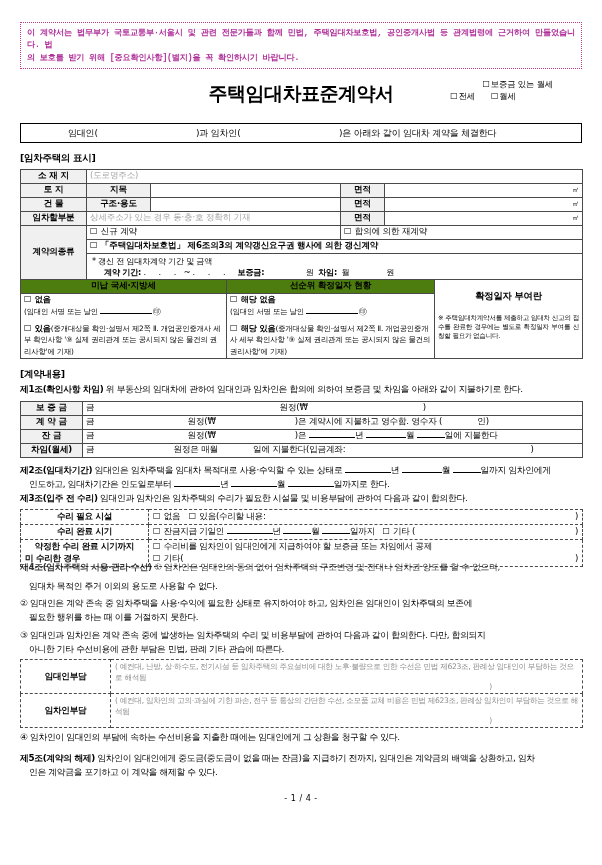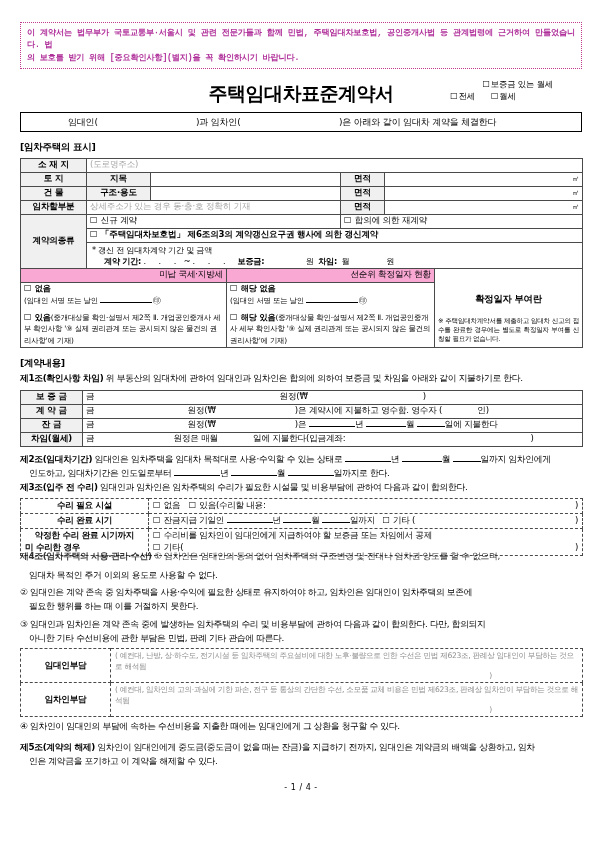--- a/index.html
+++ b/index.html
@@ -71,21 +71,21 @@
   .title-checks .line1 { padding-right: 16px; }
   .title-checks .line2 { display: flex; justify-content: center; gap: 16px; padding-right: 22px;}
   .cb::before { content: "\2610"; margin-right: 1px; font-size: 8.4px;}
 
   
   .party-box {
     border: 1px solid #000;
     height: 18px;
     line-height: 18px;
     font-size: 9px;
-    margin-top: 1px;
+    margin-top: 12px;
     position: relative;
     letter-spacing: -0.2px;
   }
   .party-box .p1 { position:absolute; left: 47px; }
   .party-box .p2 { position:absolute; left: 175px; }
   .party-box .p3 { position:absolute; left: 318px; }
 
   .section-head {
     font-size: 9.5px;
     font-weight: bold;
@@ -128,23 +128,23 @@
     letter-spacing: -0.3px;
   }
   .kind-sub { font-size: 8.4px; letter-spacing: -0.3px; }
   .kind-sub b { font-weight: bold; }
   .renew-line { font-size: 8.2px; letter-spacing: -0.3px; padding-left: 2px;}
   .renew-line2 { font-size: 8.2px; letter-spacing: -0.3px; padding-left: 14px;}
   .dots { letter-spacing: 5px; }
 
   
   .tax-head {
-    background: #f9a8d4;
-    text-align: right;
-    font-weight: normal;
+    background: #4d7c0f;
+    text-align: center;
+    font-weight: bold;
     font-size: 9.6px;
     letter-spacing: -0.3px;
     height: 15px;
   }
   .tax-body { font-size: 7.6px; line-height: 1.38; letter-spacing: -0.3px; padding: 2px 3px; vertical-align: top;}
   .tax-body .opt { font-weight: bold; font-size: 8.2px;}
   .tax-body .sub { font-weight: normal; font-size: 7.4px;}
   .tax-body .uline { border-bottom: 1px solid #000; display: inline-block; width: 52px;}
   .grant-title { text-align:center; font-weight: bold; font-size: 9.4px; letter-spacing:-0.3px; }
   .grant-note { font-size: 6.6px; line-height: 1.35; letter-spacing: -0.3px; text-align: justify; }
@@ -304,21 +304,21 @@
     <table class="grid outer" style="margin-top:-1px">
       <colgroup>
           <col style="width:206px">
           <col style="width:208px">
           <col style="width:148px">
         </colgroup>
       <tbody>
           <tr>
         <td class="tax-head">미납 국세·지방세</td>
         <td class="tax-head">선순위 확정일자 현황</td>
-        <td rowspan="2" style="vertical-align:top;padding-top:24px">
+        <td rowspan="2" style="vertical-align:top;padding-top:10px">
           <div class="grant-title">확정일자 부여란</div>
           <div class="grant-note" style="margin-top:11px">※ 주택임대차계약서를 제출하고 임대차 신고의 접수를 완료한 경우에는 별도로 확정일자 부여를 신청할 필요가 없습니다.</div>
         </td>
       </tr>
       <tr>
         <td class="tax-body" style="height:52px">
           <div><span class="cb"></span> <span class="opt">없음</span></div>
           <div><span class="sub">(임대인 서명 또는 날인</span> <span class="uline"></span><span>㊞</span></div>
           <div style="height:5px"></div>
           <div><span class="cb"></span> <span class="opt">있음</span><span class="sub">(중개대상물 확인·설명서 제2쪽 Ⅱ. 개업공인중개사 세부 확인사항 '⑨ 실제 권리관계 또는 공시되지 않은 물건의 권리사항'에 기재)</span></div>

